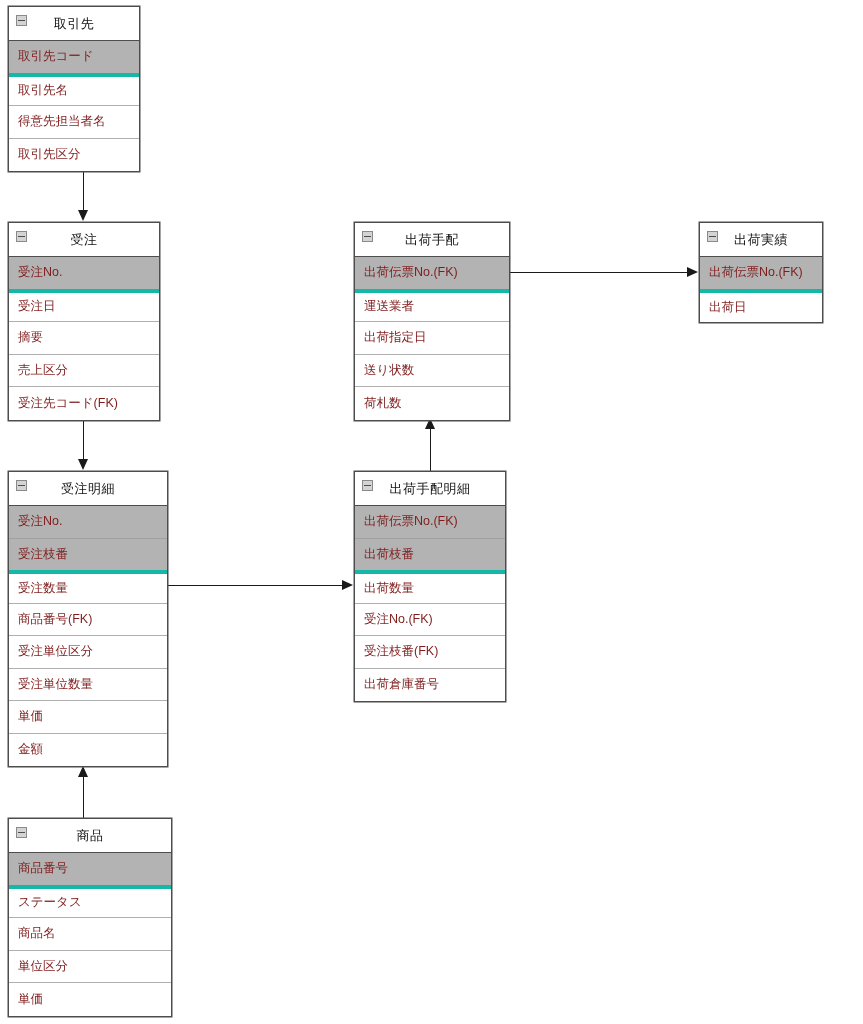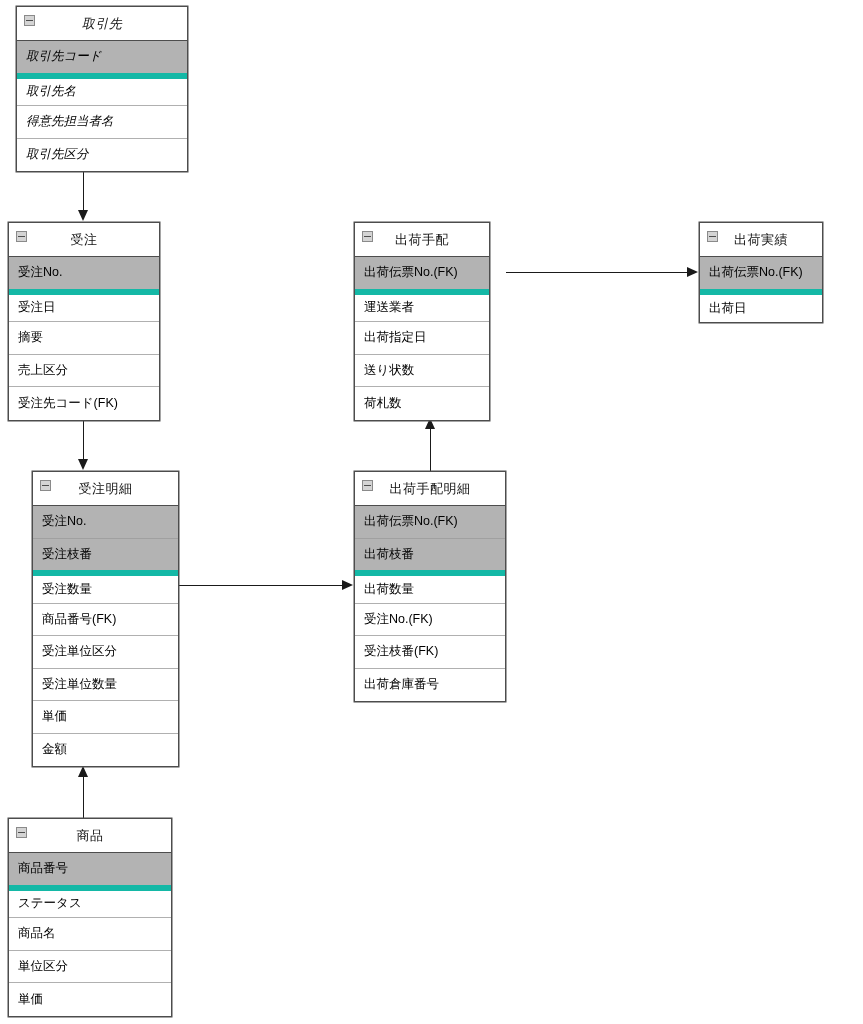--- a/index.html
+++ b/index.html
@@ -66,34 +66,34 @@
   }
 
   .attr-list { display: block; }
 
   .attr {
     height: 32.5px;
     display: flex;
     align-items: center;
     padding-left: 9px;
     font-size: 12.5px;
-    color: #000000;
+    color: #7f1d1d;
     border-bottom: 1px solid #b0b0b0;
     background: #ffffff;
     white-space: nowrap;
   }
   .attr:last-child { border-bottom: none; }
 
   .attr.pk {
     background: #b3b3b3;
     border-bottom-color: #a0a0a0;
   }
   
   .attr.pk + .attr:not(.pk) {
-    border-top: 6px solid #14b8a6;
+    border-top: 4px solid #14b8a6;
     margin-top: -1px;
     height: 33.5px;
   }
 
   
   .conn { position: absolute; }
 
   .conn-v {
     width: 0;
     border-left: 1.6px solid #1a1a1a;
@@ -140,21 +140,21 @@
 
   <div class="conn conn-h" style="left:160px; top:585px; width:183px;"></div>
   <div class="arrow arrow-right" style="left:342px; top:579.5px;"></div>
 
   <div class="conn conn-v" style="left:430px; top:420px; height:51px;"></div>
   <div class="arrow arrow-up" style="left:424.5px; top:418px;"></div>
 
   <div class="conn conn-h" style="left:506px; top:272px; width:182px;"></div>
   <div class="arrow arrow-right" style="left:687px; top:266.5px;"></div>
 
-  <div class="entity" style="left:16px; top:6px; width:172px;font-style:italic;">
+  <div class="entity" style="left:8px; top:6px; width:132px;">
     <div class="entity-header">
       <span class="collapse-icon"></span>
       <span class="entity-title">取引先</span>
     </div>
     <div class="attr-list">
       <div class="attr pk">取引先コード</div>
       <div class="attr">取引先名</div>
       <div class="attr">得意先担当者名</div>
       <div class="attr">取引先区分</div>
     </div>
@@ -167,21 +167,21 @@
     </div>
     <div class="attr-list">
       <div class="attr pk">受注No.</div>
       <div class="attr">受注日</div>
       <div class="attr">摘要</div>
       <div class="attr">売上区分</div>
       <div class="attr">受注先コード(FK)</div>
     </div>
   </div>
 
-  <div class="entity" style="left:8px; top:471px; width:147px;margin-left:24px;">
+  <div class="entity" style="left:8px; top:471px; width:160px;">
     <div class="entity-header">
       <span class="collapse-icon"></span>
       <span class="entity-title">受注明細</span>
     </div>
     <div class="attr-list">
       <div class="attr pk">受注No.</div>
       <div class="attr pk">受注枝番</div>
       <div class="attr">受注数量</div>
       <div class="attr">商品番号(FK)</div>
       <div class="attr">受注単位区分</div>
@@ -198,21 +198,21 @@
     </div>
     <div class="attr-list">
       <div class="attr pk">商品番号</div>
       <div class="attr">ステータス</div>
       <div class="attr">商品名</div>
       <div class="attr">単位区分</div>
       <div class="attr">単価</div>
     </div>
   </div>
 
-  <div class="entity" style="left:354px; top:222px; width:136px;">
+  <div class="entity" style="left:354px; top:222px; width:156px;">
     <div class="entity-header">
       <span class="collapse-icon"></span>
       <span class="entity-title">出荷手配</span>
     </div>
     <div class="attr-list">
       <div class="attr pk">出荷伝票No.(FK)</div>
       <div class="attr">運送業者</div>
       <div class="attr">出荷指定日</div>
       <div class="attr">送り状数</div>
       <div class="attr">荷札数</div>

